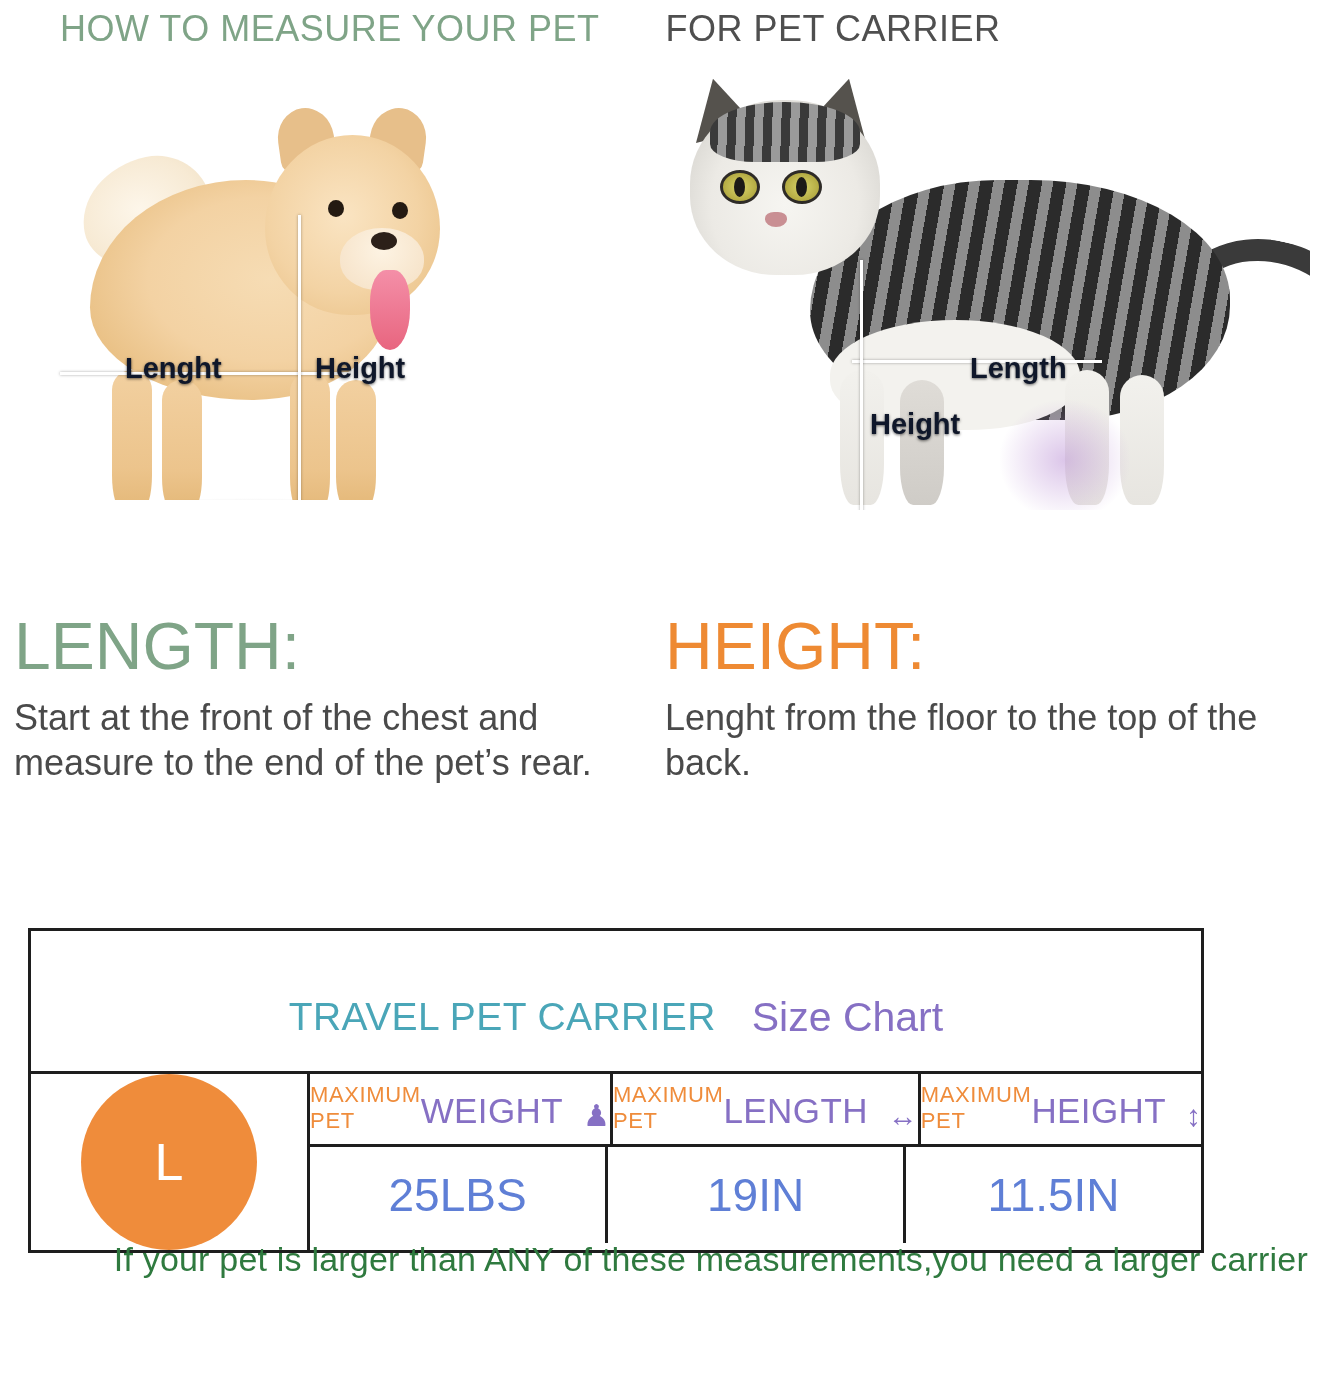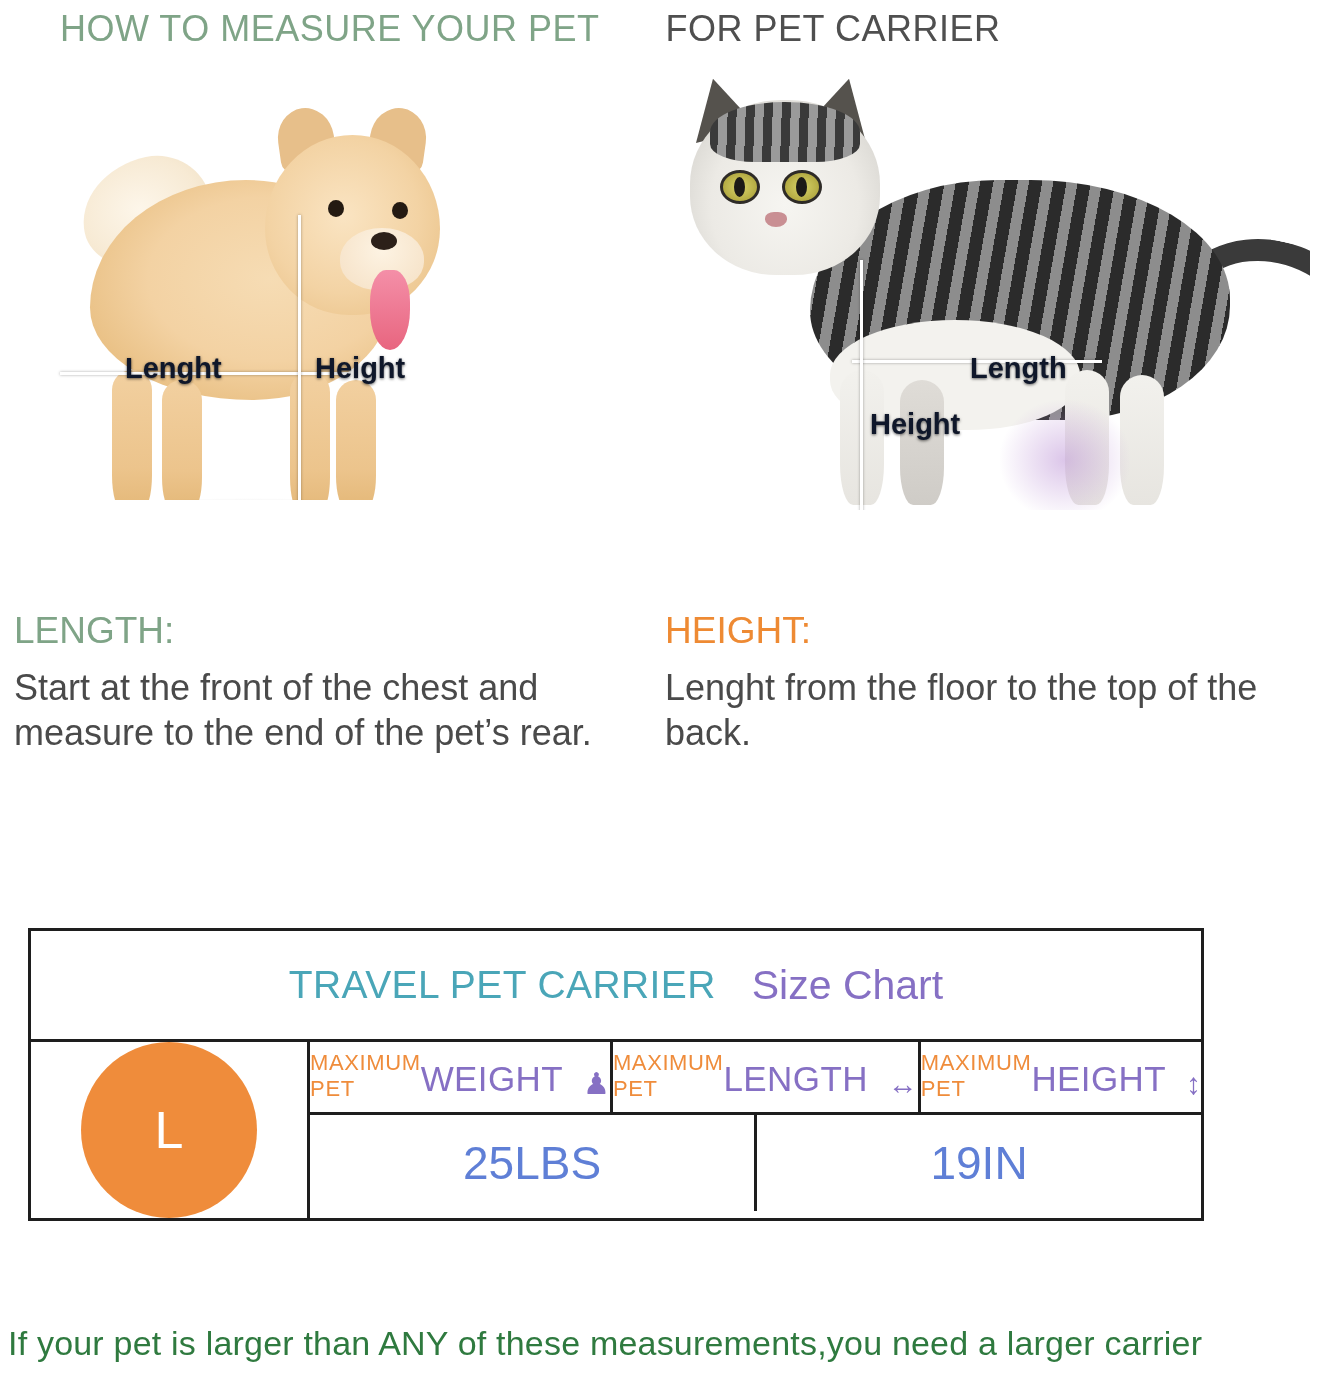--- a/index.html
+++ b/index.html
@@ -233,21 +233,21 @@
   
   .definitions {
     position: relative;
     margin-top: 92px;
     padding: 0 20px 0 14px;
     display: flex;
   }
   .def-col { width: 50%; }
   .def-col.right { padding-left: 18px; }
   .def-title {
-    font-size: 37px;
+    font-size: 66px;
     line-height: 1.05;
     font-weight: normal;
     margin: 0 0 14px 0;
   }
   .def-title.green { color: #7fa487; }
   .def-title.orange { color: #ee8a33; }
   .def-text {
     font-size: 36px;
     line-height: 1.25;
     color: #4a4a4a;
@@ -263,20 +263,21 @@
     border: 3px solid #1e1e1e;
     box-sizing: border-box;
   }
   .sc-title {
     height: 108px;
     border-bottom: 3px solid #1e1e1e;
     display: flex;
     align-items: center;
     justify-content: center;
     gap: 36px;
+    margin-top: 32px;
   }
   .sc-title-a {
     font-size: 39px;
     color: #4aa6b8;
     letter-spacing: 0.4px;
   }
   .sc-title-b {
     font-size: 41px;
     color: #8670c4;
   }
@@ -353,23 +354,23 @@
     justify-content: center;
     font-size: 46px;
     color: #5f7fd6;
   }
   .sc-val-cell:last-child { border-right: none; }
 
   
   .footer-note {
     position: absolute;
     left: 8px;
-    top: 1324px;
+    top: 1240px;
     width: 1300px;
-    text-align: left;
+    text-align: right;
     font-size: 34px;
     color: #2f7a3f;
     letter-spacing: 0.2px;
   }
 </style>
 </head>
 <body>
 
 <div class="header">
   <div class="part-a">HOW TO MEASURE YOUR PET</div>
@@ -469,18 +470,19 @@
           <span class="sc-max">MAXIMUM PET</span>
           <span class="sc-metric-line">
             <span class="sc-metric">HEIGHT</span>
             <span class="sc-ico">↕</span>
           </span>
         </div>
       </div>
       <div class="sc-val-row">
         <div class="sc-val-cell">25LBS</div>
         <div class="sc-val-cell">19IN</div>
+        <div class="sc-val-cell">11.5IN</div>
       </div>
     </div>
   </div>
 </div>
 
 <div class="footer-note">If your pet is larger than ANY of these measurements,you need a larger carrier</div>
 
 </body></html>

